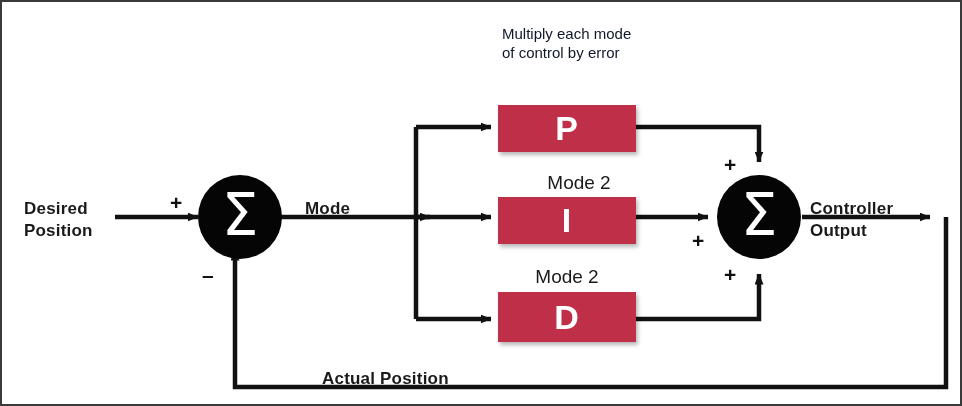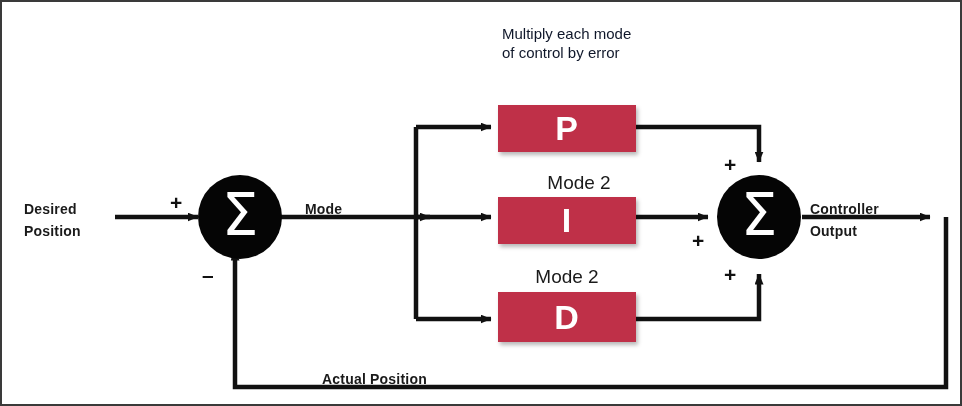--- a/index.html
+++ b/index.html
@@ -26,21 +26,21 @@
     pointer-events: none;
   }
   
   .lbl {
     position: absolute;
     color: #1a1a1a;
     white-space: pre-line;
   }
   .lbl-bold {
     font-weight: bold;
-    font-size: 14px;
+    font-size: 17px;
     line-height: 22px;
     letter-spacing: 0.2px;
   }
   .lbl-note {
     font-size: 15px;
     line-height: 19px;
     color: #0f172a;
   }
   .lbl-mode {
     font-size: 19px;

